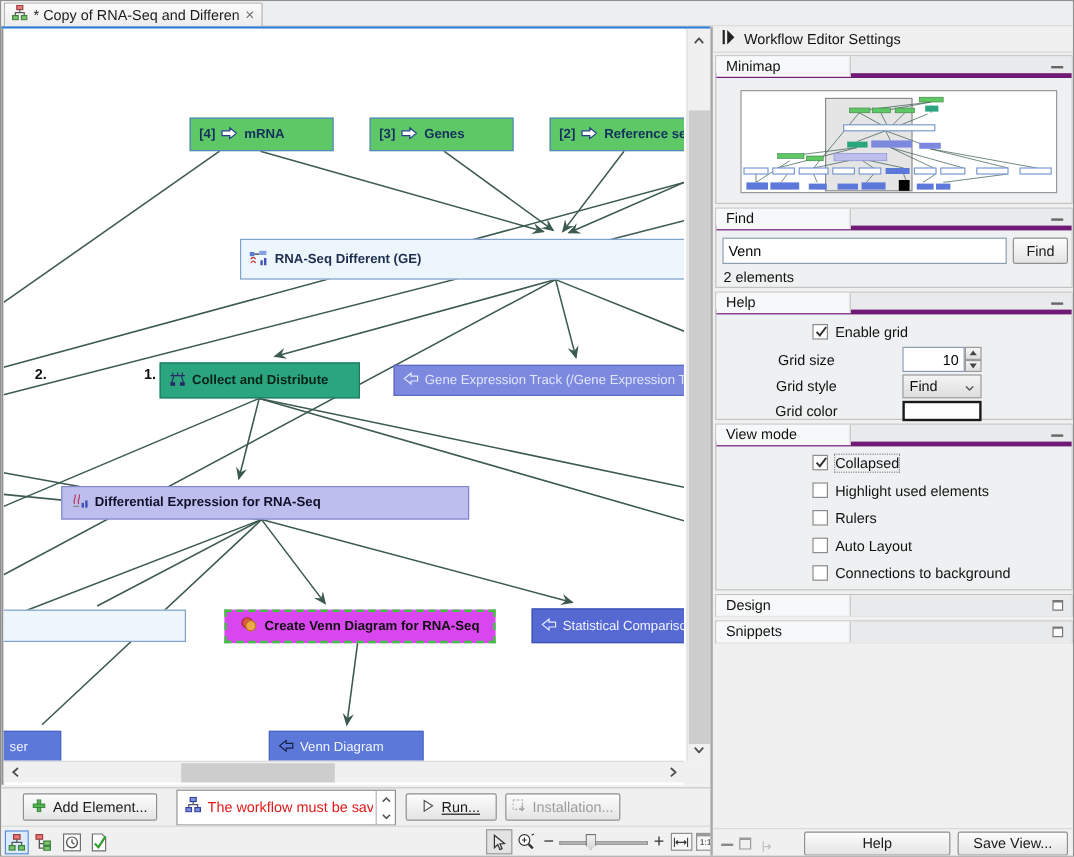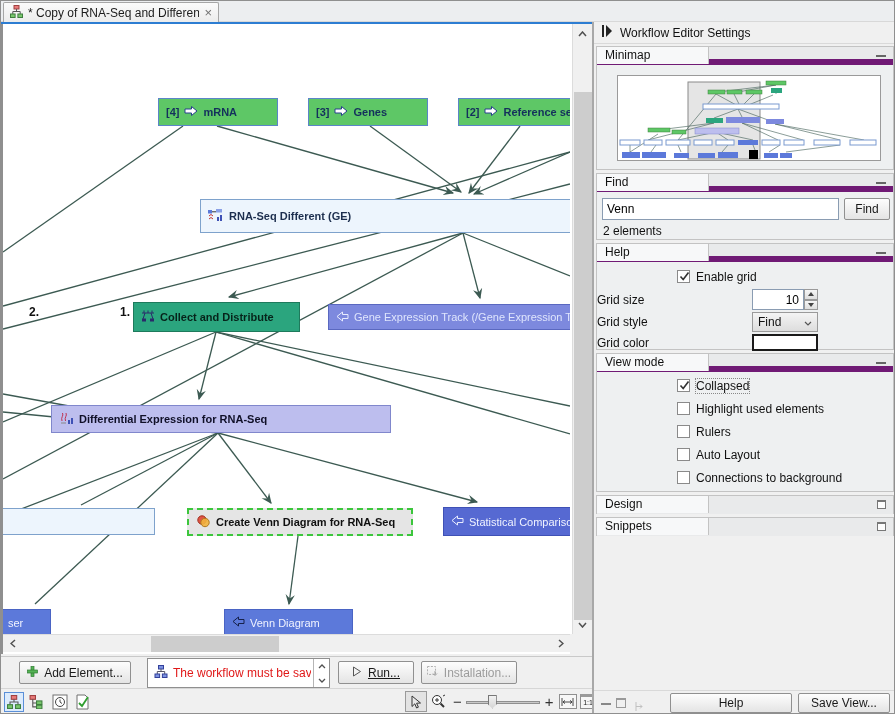--- a/index.html
+++ b/index.html
@@ -20,21 +20,21 @@
   #edges { position:absolute; left:0; top:0; }
 
   .node { position:absolute; display:flex; align-items:center; gap:5px; padding:0 7px; font-size:11px; font-weight:bold; white-space:nowrap; overflow:hidden; }
   .n-input  { background:#5ec766; border:1px solid #5b85c8; color:#14305c; }
   .n-flow   { background:#edf5fd; border:1px solid #7ea2cc; color:#1c2e4e; }
   .n-collect{ background:#2ba57e; border:1px solid #1e7a5c; color:#06231a; }
   .n-out    { background:#7d89de; border:1px solid #5a68c0; color:#dfe5fd; }
   .n-out2   { background:#5669d2; border:1px solid #3f51b5; color:#f0f3ff; }
   .n-out3   { background:#5c79da; border:1px solid #4a64c4; color:#f0f3ff; }
   .n-lav    { background:#bdbeee; border:1px solid #8087cc; color:#101028; }
-  .n-venn   { background:#e5e5e5; border:2px dashed #3cc63c; color:#101010; }
+  .n-venn   { background:#d946ef; border:2px dashed #3cc63c; color:#101010;justify-content:center; }
   .marker { position:absolute; font-size:12px; font-weight:bold; color:#101010; }
 
   
   .vscroll { position:absolute; left:569px; top:0; width:20px; height:610px; background:#f0f0f0; border-left:1px solid #dcdcdc; }
   .vscroll .thumb { position:absolute; left:1px; top:68px; width:18px; height:528px; background:#cdcdcd; }
   .hscroll { position:absolute; left:0; top:610px; width:567px; height:18px; background:#f0f0f0; border-top:1px solid #dcdcdc; }
   .hscroll .thumb { position:absolute; left:148px; top:1px; width:128px; height:16px; background:#cdcdcd; }
   .sb-arrow { position:absolute; width:17px; height:17px; display:flex; align-items:center; justify-content:center; }
   .corner { position:absolute; left:567px; top:610px; width:24px; height:20px; background:#f0f0f0; }
 
@@ -51,31 +51,31 @@
   
   #statusbar { position:absolute; left:0; top:687px; width:591px; height:26px; background:#f0f0f0; border-top:1px solid #d6d6d6; }
   .sicon { position:absolute; top:3px; width:20px; height:20px; display:flex; align-items:center; justify-content:center; }
   .sicon.sel { background:#dcebfc; border:1px solid #5a8fd8; }
   .zoomer { position:absolute; top:2px; display:flex; align-items:center; }
 
   
   #panel { position:absolute; left:591px; top:21px; width:304px; height:692px; background:#f0f0f0; border-left:2px solid #a8a8a8; }
   #panel-head { position:absolute; left:0; top:0; width:302px; height:22px; border-bottom:1px solid #d9d9d9; display:flex; align-items:center; gap:7px; padding-left:8px; font-size:12px; color:#111; }
   .section { position:absolute; left:2px; width:298px; border:1px solid #c3c3c3; background:#eef0f1; }
-  .sec-head { position:relative; height:18px; background:#e9eaeb; border-bottom:6px solid #701a75; }
+  .sec-head { position:relative; height:18px; background:#e9eaeb; border-bottom:4px solid #701a75; }
   .sec-tab { position:absolute; left:0; top:0; width:112px; height:17px; background:#f7f8f9; border-right:1px solid #c3c3c3; font-size:12px; line-height:16px; padding-left:8px; color:#111; }
   .dash-ico { position:absolute; right:7px; top:8px; width:10px; height:2px; background:#666; }
   .sq-ico { position:absolute; right:7px; top:4px; width:9px; height:9px; border:1px solid #777; border-top:2px solid #777; background:#fdfdfd; }
   .textfield { background:#fff; border:1px solid #8a9cb2; font-size:12px; padding:0 4px; font-family:"Liberation Sans",sans-serif; }
   .chk { position:absolute; width:13px; height:13px; background:#fff; border:1px solid #8a8a8a; }
   .chk svg { display:none; position:absolute; left:1px; top:0; }
   .chk.checked svg { display:block; }
   .chk-label { position:absolute; font-size:12px; color:#111; white-space:nowrap; }
   .chk-label.focused { outline:1px dotted #888; }
-  .r-label { position:absolute; font-size:12px; color:#111; text-align:left; width:150px; }
+  .r-label { position:absolute; font-size:12px; color:#111; text-align:center; width:150px; }
   .spin { position:absolute; width:14px; display:flex; flex-direction:column; }
   .spin div { flex:1; background:linear-gradient(#f6f6f6,#dedede); border:1px solid #9a9a9a; display:flex; align-items:center; justify-content:center; }
   .tri-up { width:0; height:0; border-left:3px solid transparent; border-right:3px solid transparent; border-bottom:4px solid #444; }
   .tri-dn { width:0; height:0; border-left:3px solid transparent; border-right:3px solid transparent; border-top:4px solid #444; }
   .dropdown { position:absolute; background:linear-gradient(#f4f4f4,#dddddd); border:1px solid #9a9a9a; font-size:12px; display:flex; align-items:center; padding-left:5px; color:#111; }
   .dropdown .chev { position:absolute; right:5px; }
   #panel-foot { position:absolute; left:0; top:668px; width:302px; height:24px; border-top:1px solid #d9d9d9; }
   .mini-ico { position:absolute; top:6px; }
 </style>
 </head>

